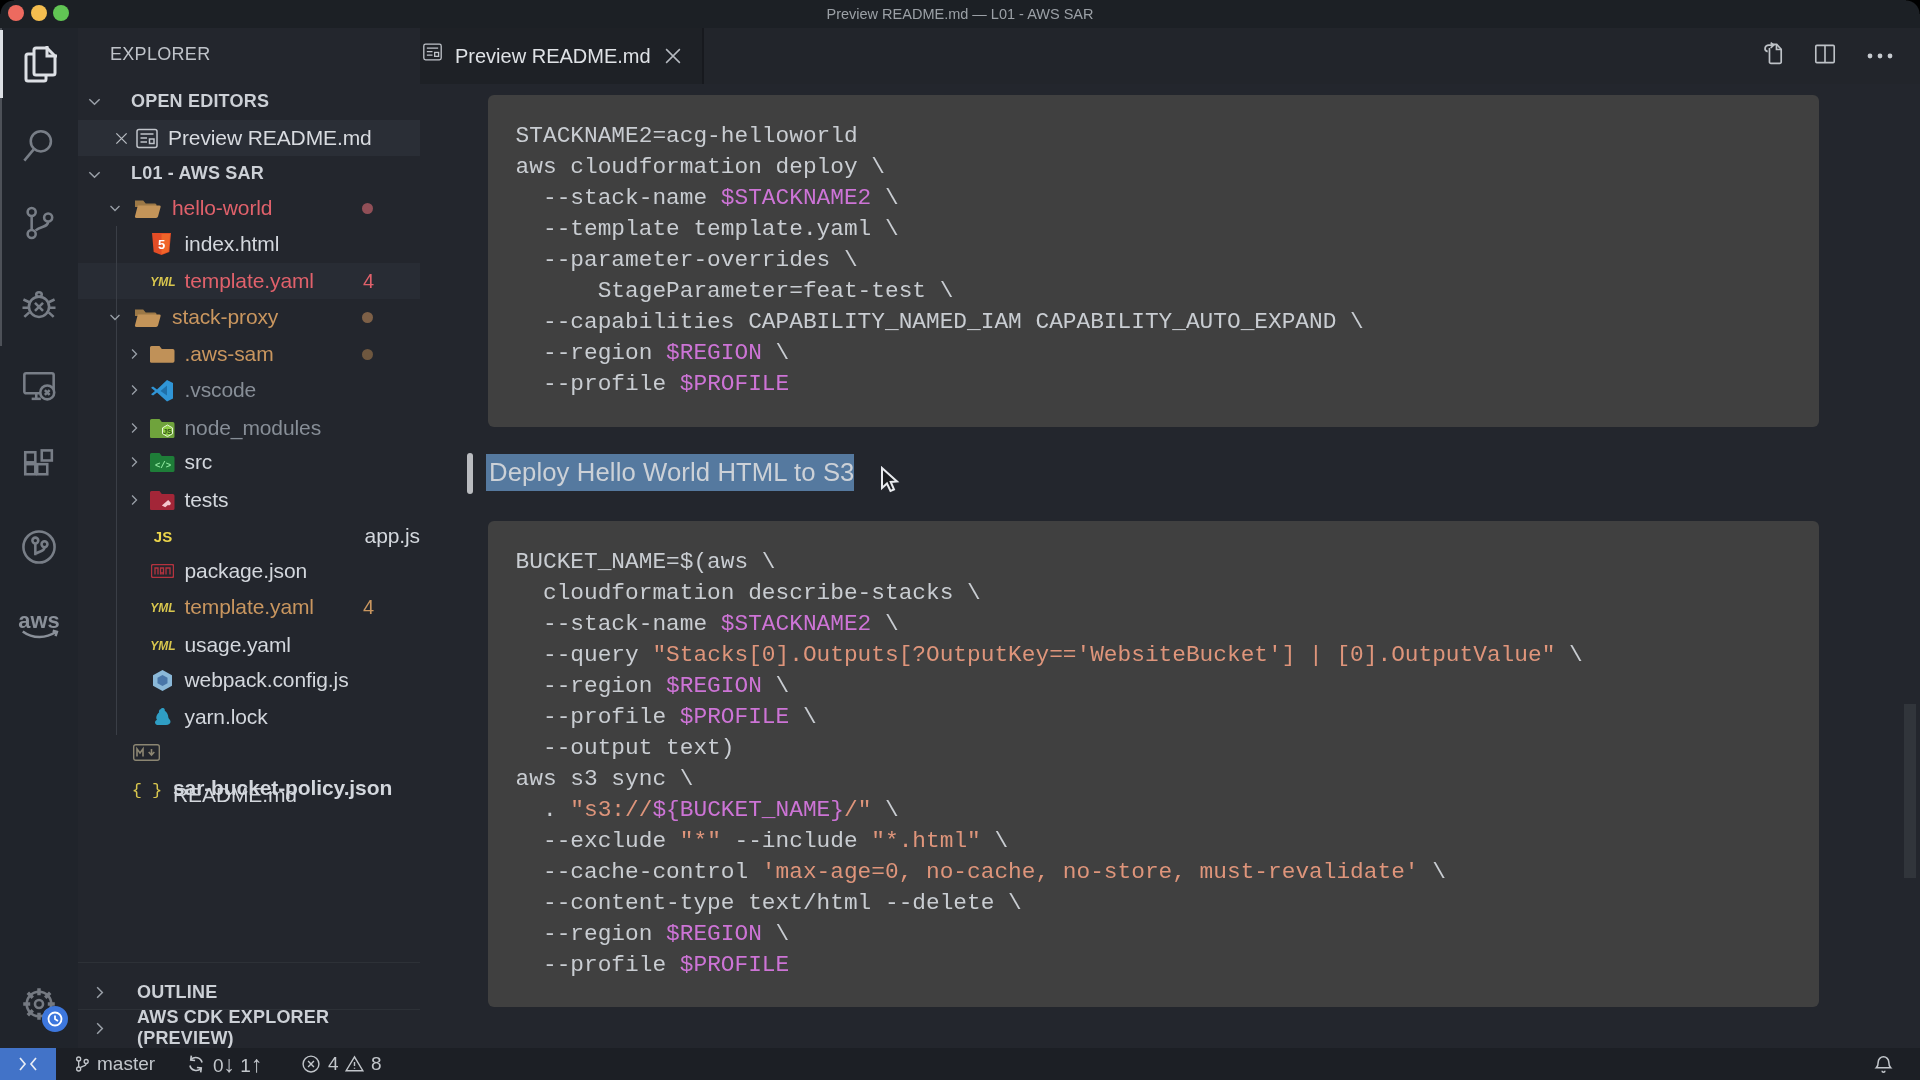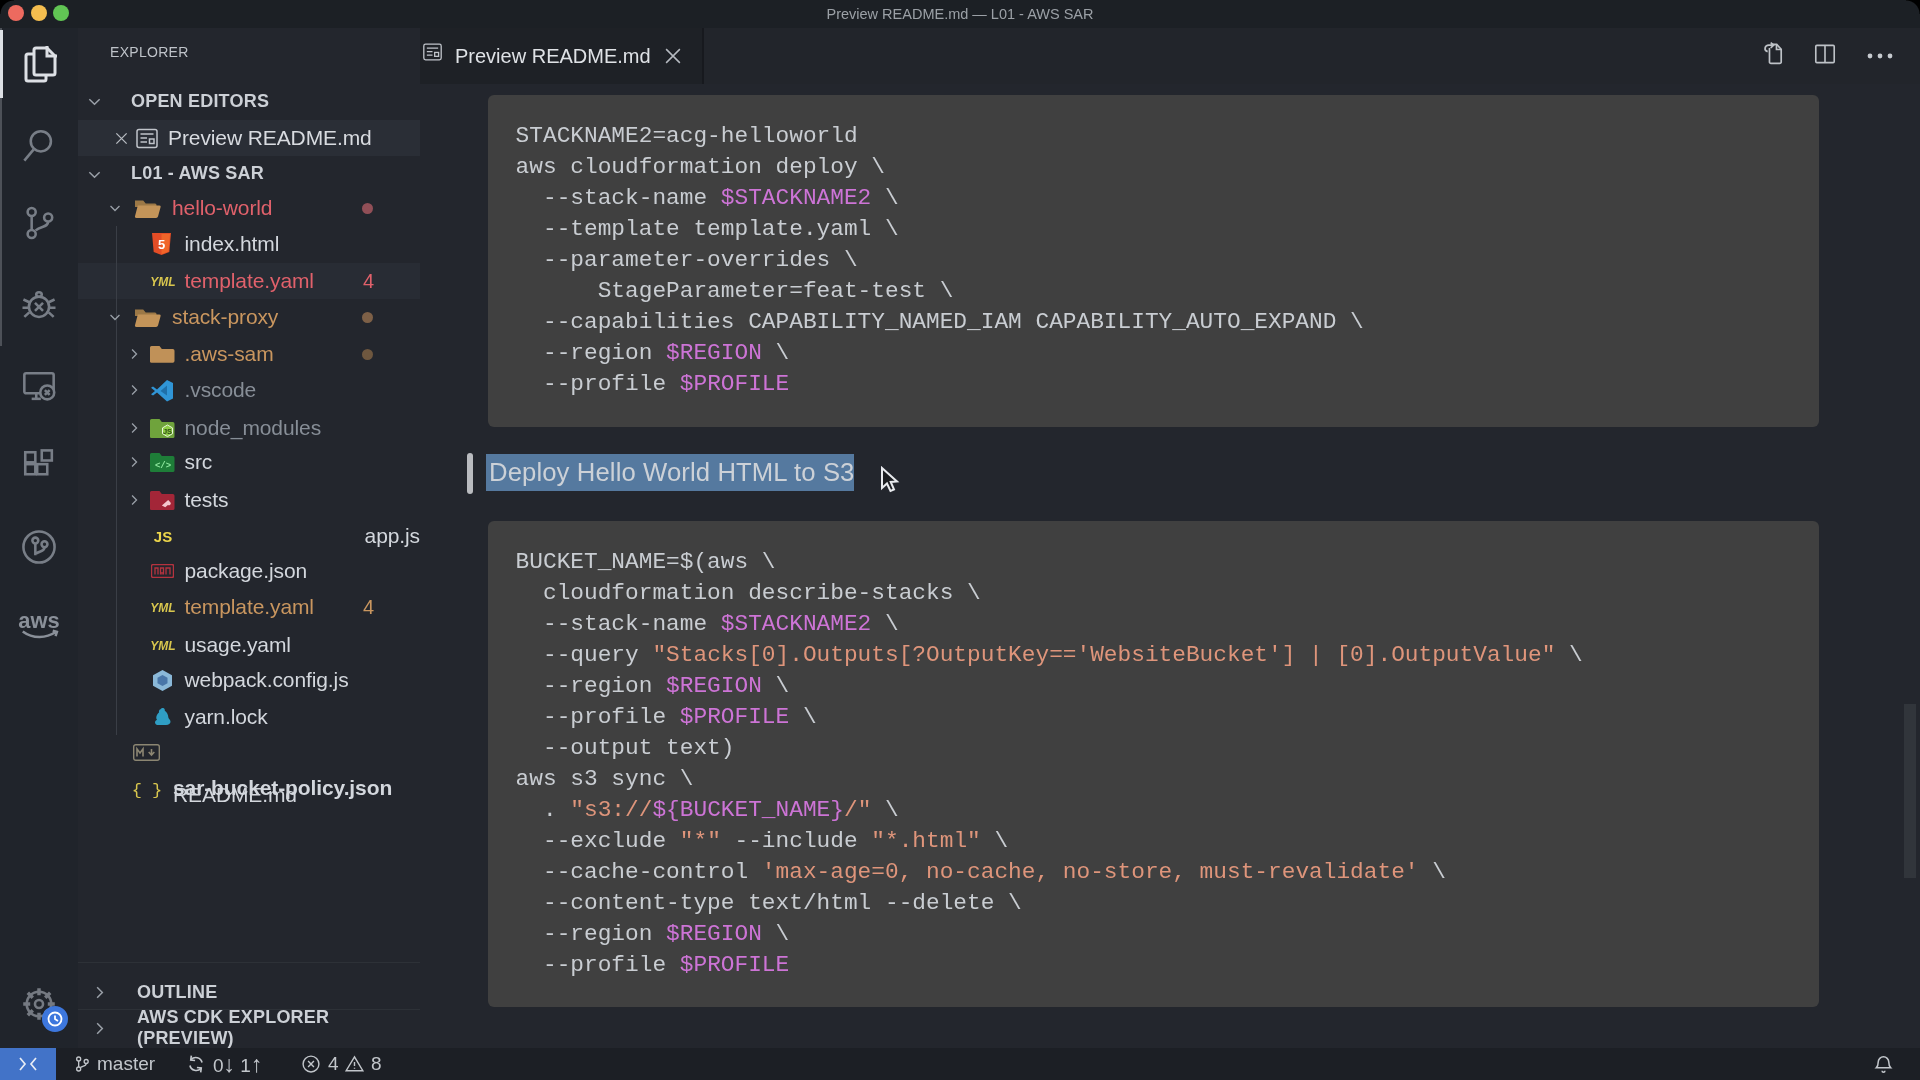--- a/index.html
+++ b/index.html
@@ -103,21 +103,21 @@
       <path d="M8.6 8.6 L5.9 5.9 M15.4 15.4 L18.1 18.1 M15.4 8.6 L18.1 5.9 M8.6 15.4 L5.9 18.1"></path>
     </g>
   </svg>
   <div class="abs" style="left:42px;top:1006px;width:26px;height:26px;border-radius:50%;background:#3d77dd;"></div>
   <svg class="abs" style="left:46px;top:1010px" width="18" height="18" viewBox="0 0 18 18" fill="none" stroke="#ffffff" stroke-width="1.8">
     <circle cx="9" cy="9" r="6.5"></circle>
       <path d="M9 5.5 V9 L12 11"></path>
   </svg>
 </div>
 <div class="abs" id="sidebar">
-  <div class="abs" style="left:32px;top:44px;font-size:14px;color:#bfc3c9;letter-spacing:0.3px;">EXPLORER</div>
+  <div class="abs" style="left:32px;top:44px;font-size:18px;color:#bfc3c9;letter-spacing:0.3px;">EXPLORER</div>
 
   <div class="abs" style="left:0;top:120px;width:342px;height:36px;background:#2a2e36;"></div>
   <div class="abs" style="left:0;top:263px;width:342px;height:36px;background:#282c34;"></div>
 
   <div class="abs" style="left:38px;top:226px;width:1px;height:509px;background:#3a3e46;"></div>
 
   <div class="row" style="top:83px;">
     <svg class="abs" style="left:9px;top:11px" width="15" height="15" viewBox="0 0 16 16" fill="none" stroke="#9aa0a8" stroke-width="1.6">
         <path d="M2.5 5.5 L8 11 L13.5 5.5"></path>
       </svg>

